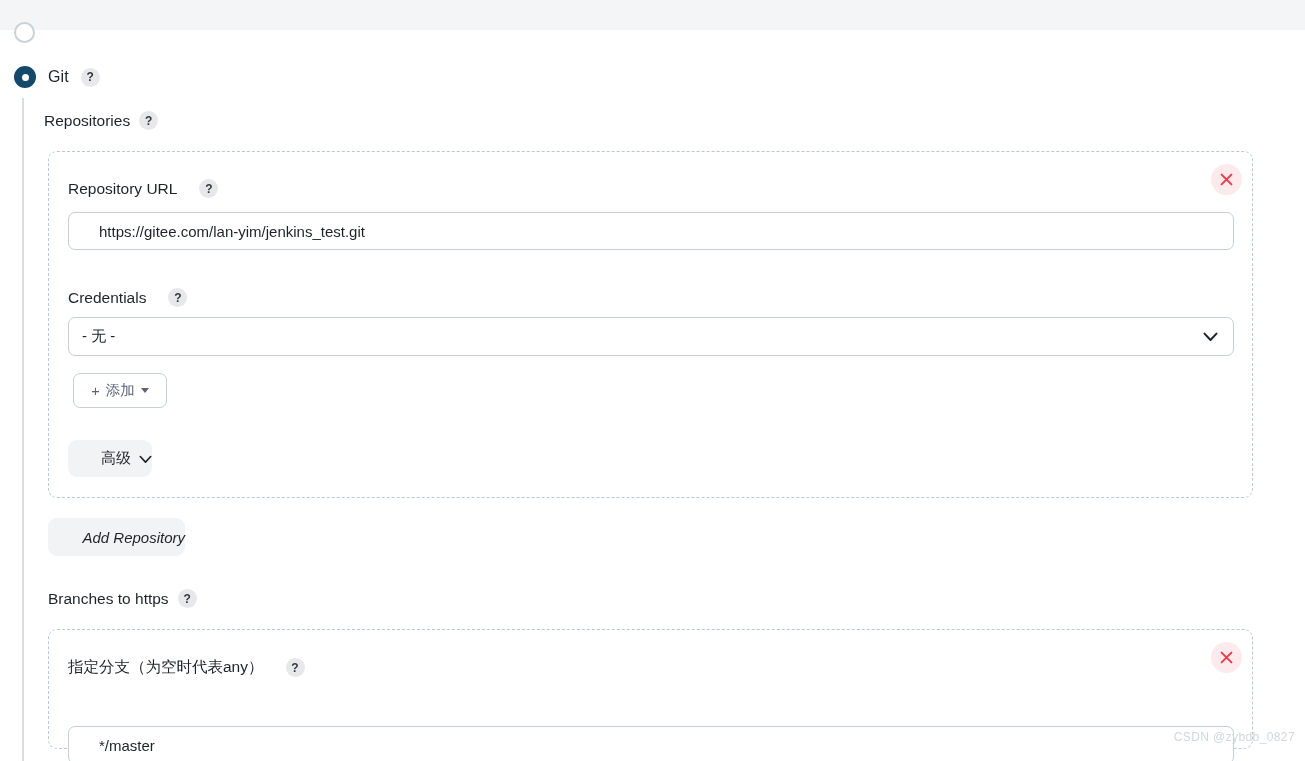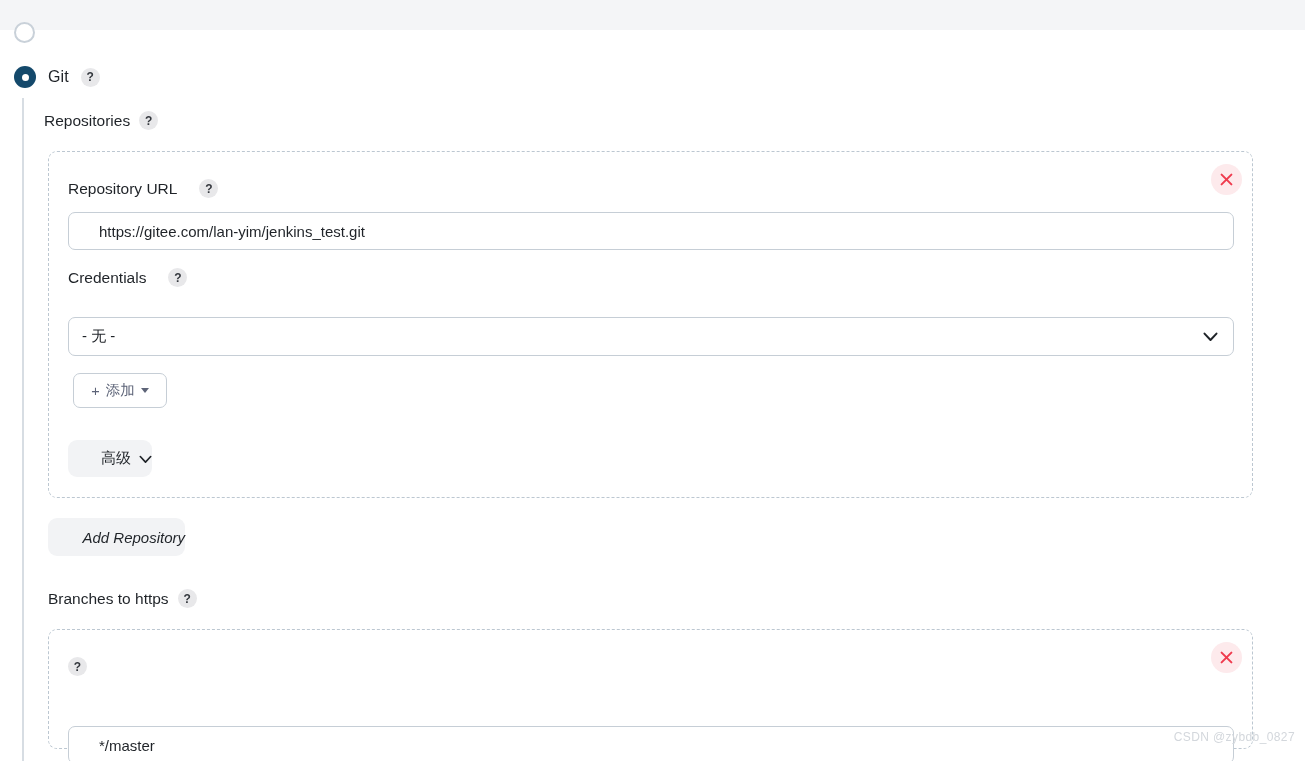--- a/index.html
+++ b/index.html
@@ -268,21 +268,21 @@
   </svg>
 </button>
 
 <div class="field-label" style="left:68px; top:179px;">
   <span>Repository URL</span>
   <span class="help">?</span>
 </div>
 
 <input class="text-input" style="left: 68px; top: 212px; width: 1166px; height: 38px;" type="text" value="https://gitee.com/lan-yim/jenkins_test.git">
 
-<div class="field-label" style="left:68px; top:268px;">
+<div class="field-label" style="left:68px; top:288px;">
   <span>Credentials</span>
   <span class="help">?</span>
 </div>
 
 <div class="select-wrap" style="left:68px; top:317px; width:1166px; height:39px;">
   <div class="select-box">- 无 -</div>
   <span class="chev">
     <svg width="15" height="10" viewBox="0 0 15 10" aria-hidden="true">
       <path d="M1.5 1.6 L7.5 8 L13.5 1.6" fill="none" stroke="#1f2328" stroke-width="2" stroke-linecap="round" stroke-linejoin="round"></path>
     </svg>
@@ -315,18 +315,19 @@
 
 <div class="dashed-panel" id="branches-panel"></div>
 
 <button class="del-btn" style="left:1211px; top:642px;">
   <svg width="13" height="13" viewBox="0 0 13 13" aria-hidden="true">
     <path d="M1.6 1.6 L11.4 11.4 M11.4 1.6 L1.6 11.4" stroke="#ef3b4e" stroke-width="2" stroke-linecap="round"></path>
   </svg>
 </button>
 
 <div class="field-label" style="left:68px; top:657px;">
+  <span>指定分支（为空时代表any）</span>
   <span class="help">?</span>
 </div>
 
 <input class="text-input" style="left: 68px; top: 690px; width: 1166px; height: 38px; margin-top: 36px;" type="text" value="*/master">
 
 <div class="watermark">CSDN @zybdb_0827</div>
 
 </body></html>

